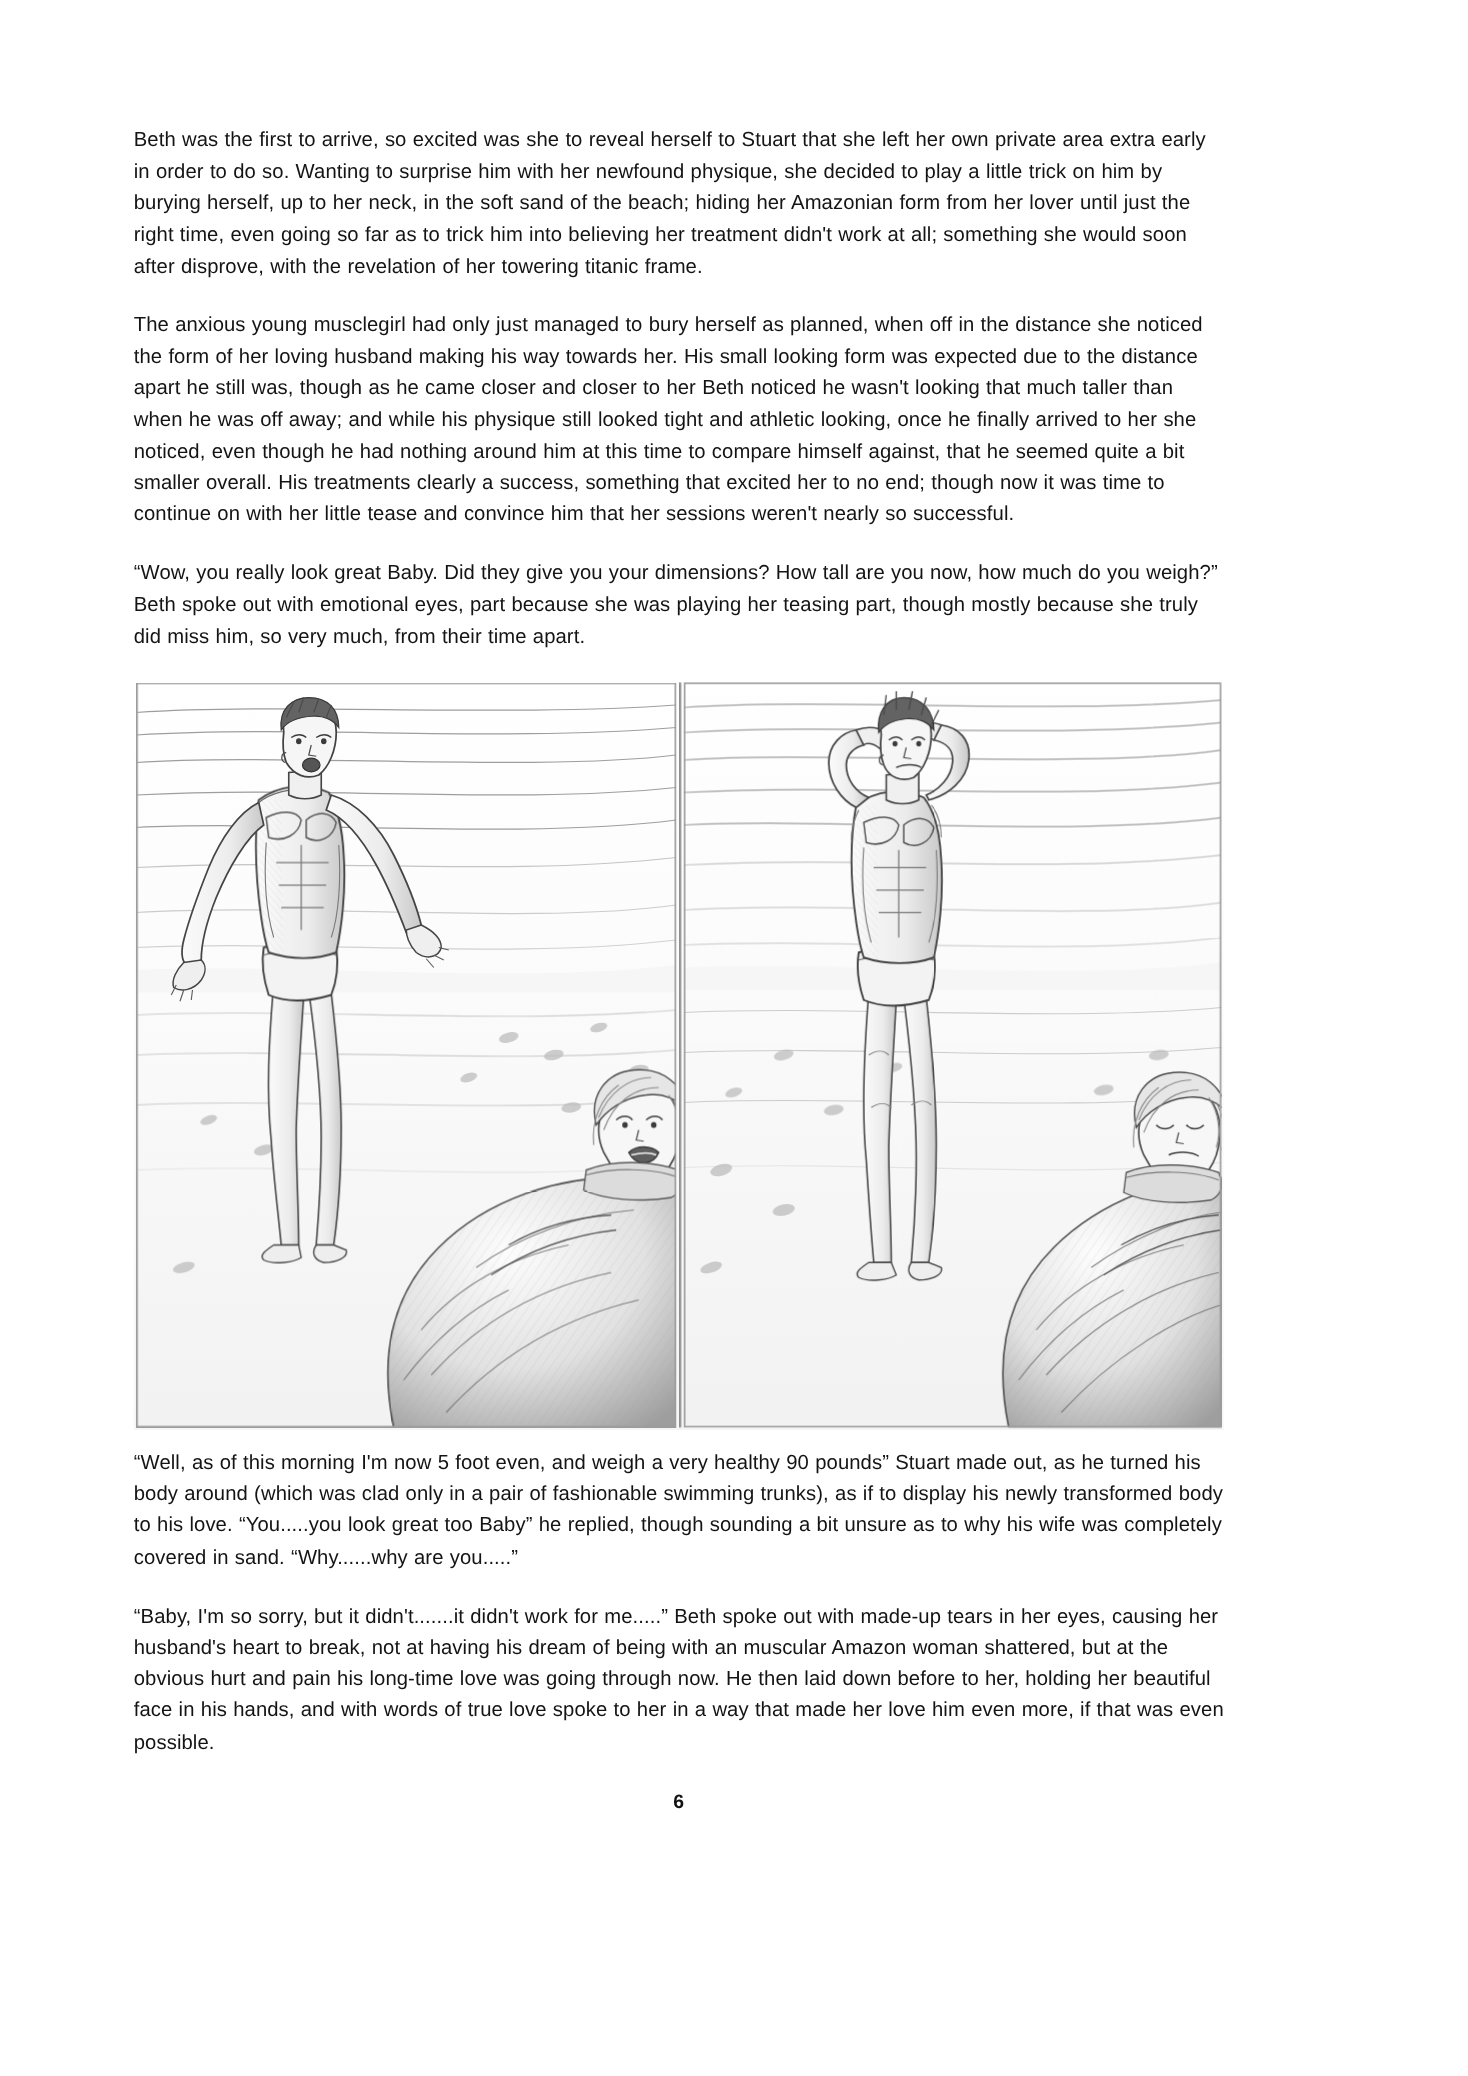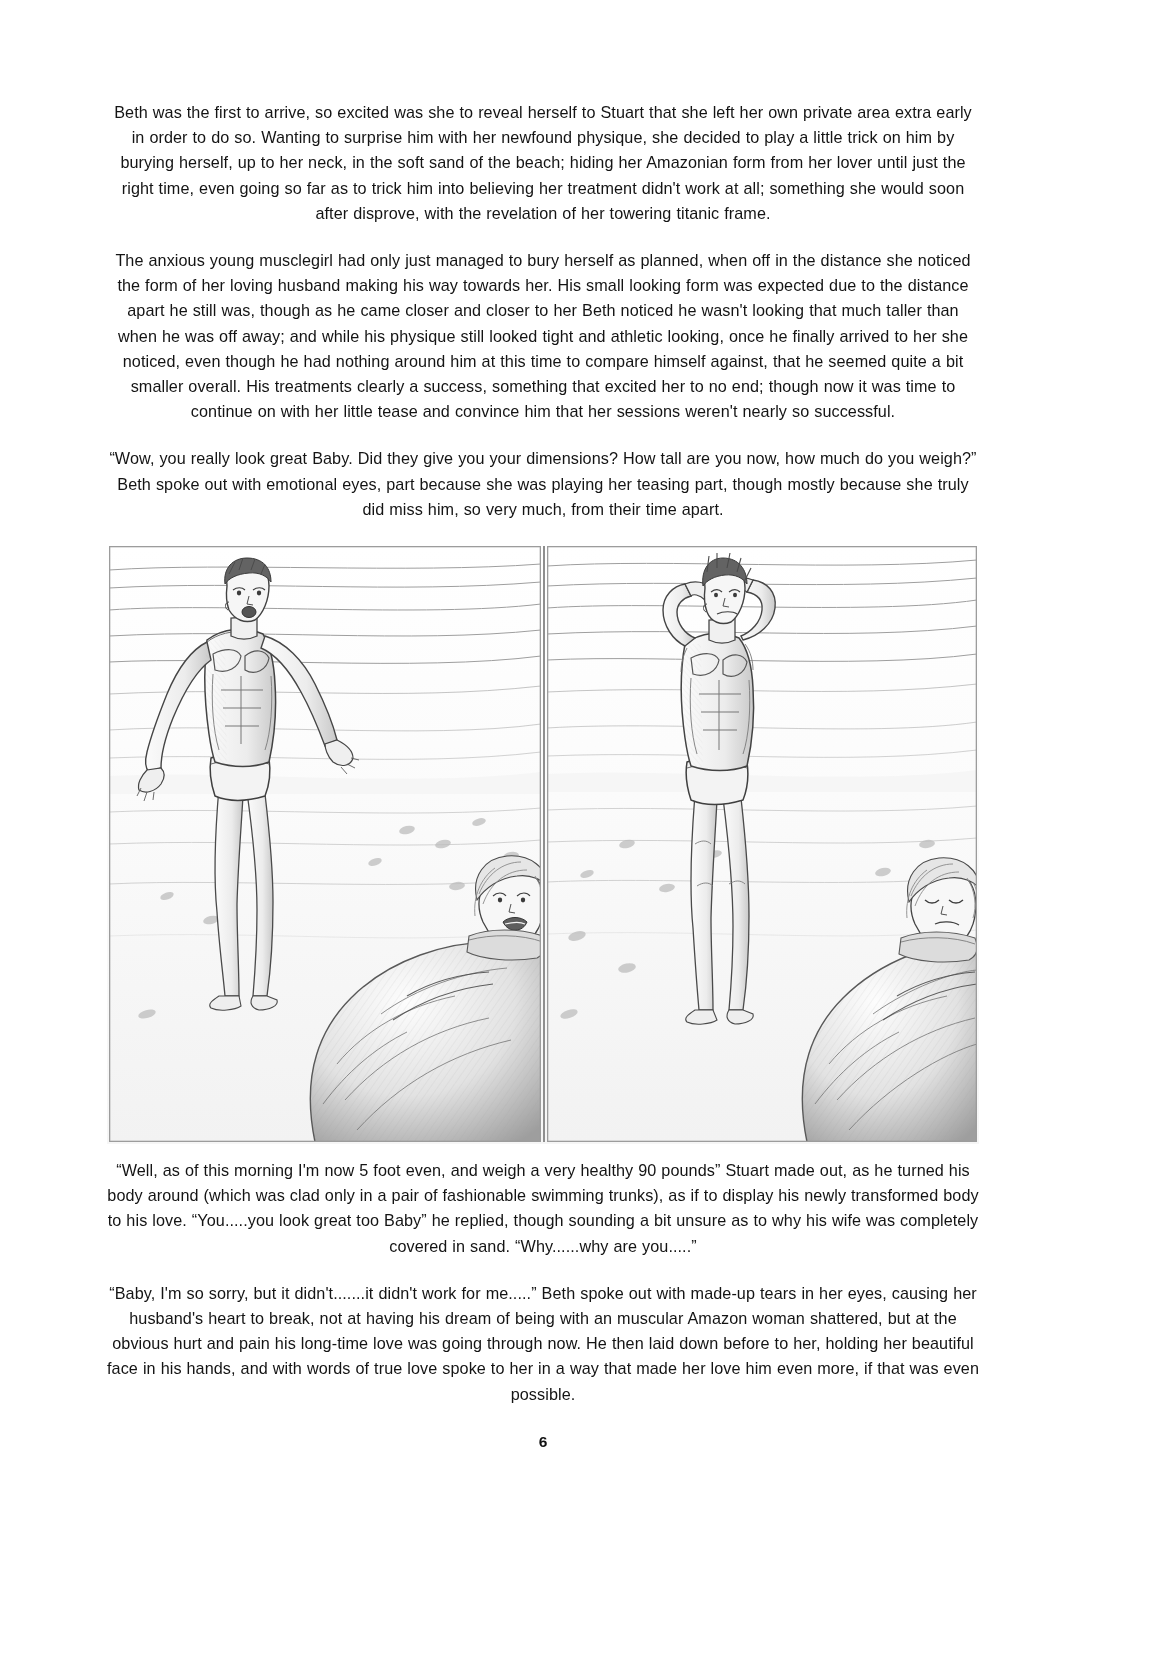--- a/index.html
+++ b/index.html
@@ -26,21 +26,21 @@
   .content {
     position: absolute;
     left: 107px;
     top: 100px;
     width: 872px;
   }
   p.para {
     margin: 0 0 22px 0;
     font-size: 16.2px;
     line-height: 25.2px;
-    text-align: center;
+    text-align: left;
     letter-spacing: 0.08px;
     word-spacing: 0.4px;
     color: #141414;
   }
   .figure {
     margin: 10px 0 14px 0;
     width: 872px;
     position: relative;
   }
   .figure svg {

